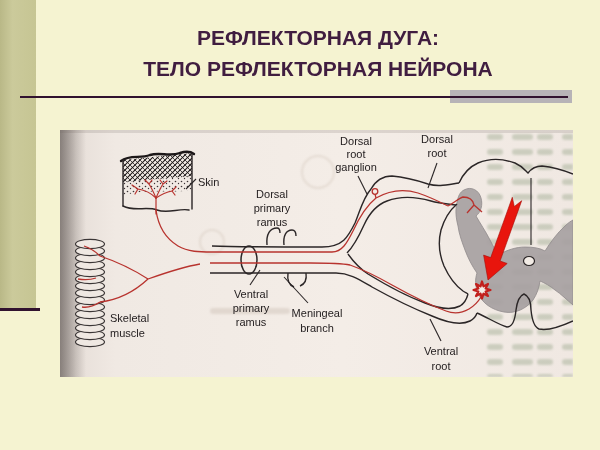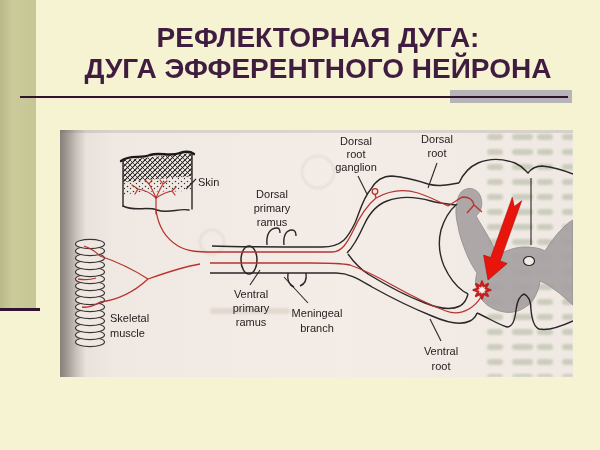--- a/index.html
+++ b/index.html
@@ -3,38 +3,38 @@
 <meta charset="utf-8">
 <style>
   html,body{margin:0;padding:0;}
   body{width:600px;height:450px;overflow:hidden;background:#f5f3d1;
        font-family:"Liberation Sans",sans-serif;position:relative;}
   .slide{position:absolute;inset:0;}
   .sidebar{position:absolute;left:0;top:0;width:36px;height:308px;
            background:linear-gradient(to right,#b9b887,#cbca9b 35%,#c6c593);}
   .sidebar-tick{position:absolute;left:0;top:308px;width:40px;height:3px;background:#31122f;}
   .title{position:absolute;left:36px;right:0;top:22px;text-align:center;
-         color:#401d40;font-weight:700;font-size:28px;line-height:31px;letter-spacing:0;}
+         color:#401d40;font-weight:700;font-size:21px;line-height:31px;letter-spacing:0;}
   .accent-bar{position:absolute;left:450px;top:90px;width:122px;height:13px;background:#b7b3b7;}
   .rule{position:absolute;left:20px;top:96px;width:548px;height:2px;background:#31122f;}
   .scan{position:absolute;left:60px;top:130px;width:513px;height:247px;
         background:linear-gradient(to right,#c9c1bc 0px,#e7dfd9 16px,#f0e9e3 55px,#f4ede7 55%,#f0e8e2 100%);}
   .scan svg{display:block;}
   svg text{font-family:"Liberation Sans",sans-serif;font-size:11px;fill:#262122;font-weight:500;}
 </style>
 </head>
 <body>
 
 <div class="slide">
   <div class="sidebar"></div>
   <div class="sidebar-tick"></div>
 
   <div class="title">
     <div>РЕФЛЕКТОРНАЯ ДУГА:</div>
-    <div>ДУГА ЭФФЕРЕНТНОГО НЕЙРОНА</div>
+    <div>ТЕЛО РЕФЛЕКТОРНАЯ НЕЙРОНА</div>
   </div>
 
   <div class="accent-bar"></div>
   <div class="rule"></div>
 
   <div class="scan">
     <svg width="513" height="247" viewBox="0 0 513 247">
       <defs>
         <filter id="blur1">
             <feGaussianBlur stdDeviation="1.3"></feGaussianBlur>

